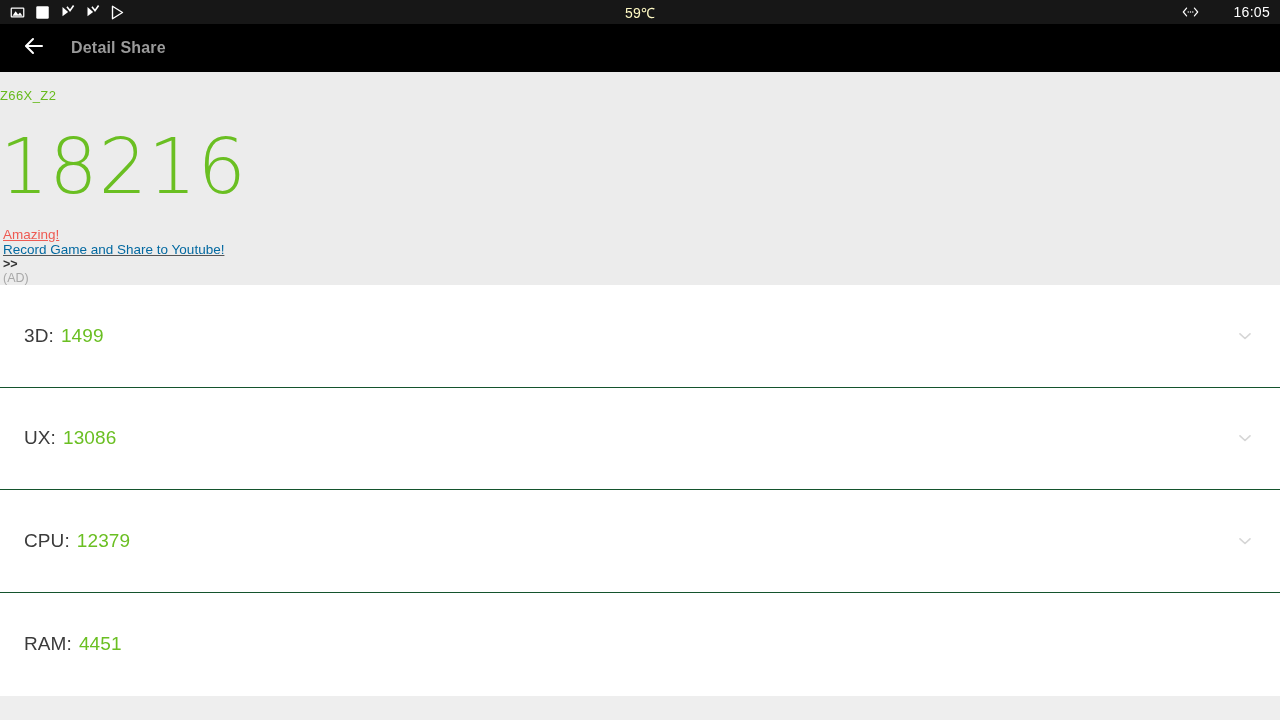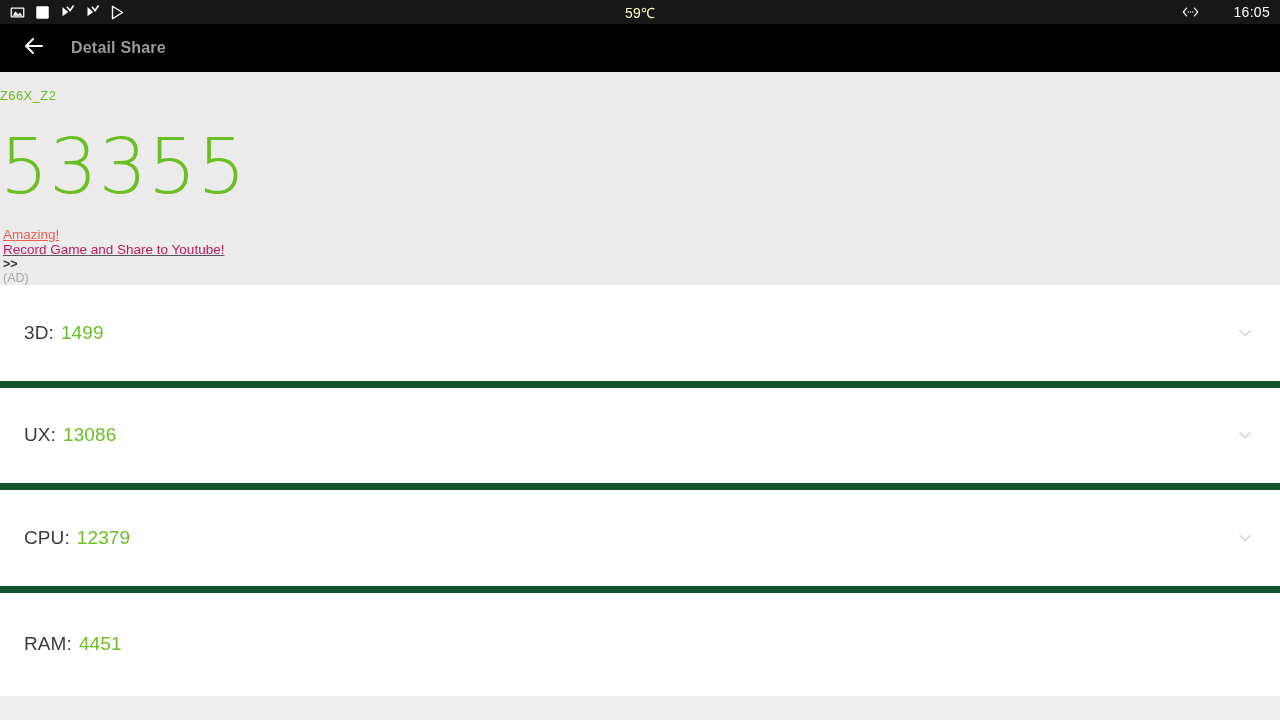--- a/index.html
+++ b/index.html
@@ -80,21 +80,21 @@
     white-space:nowrap;
     cursor:pointer;
     flex-direction:column;
   }
   .ad-amazing {
     color:#ee5a52;
     text-decoration:underline;
     text-decoration-color:#ee5a52;
   }
   .ad-body {
-    color:#be185d;
+    color:#0369a1;
     text-decoration:underline;
     text-decoration-color:#555555;
     margin-left:3px;
   }
   .ad-arrows {
     color:#333333;
     margin-left:3px;
     font-weight:bold;
     font-size:12.5px;
   }
@@ -106,21 +106,21 @@
   
   .list {
     flex:0 0 411px;
     background:#ffffff;
     overflow:hidden;
   }
   .row {
     height:102.5px;
     display:flex; align-items:center;
     padding:0 24px;
-    border-bottom:7px solid #14532d;
+    border-bottom:1px solid #14532d;
     cursor:pointer;
     position:relative;
   }
   .row:last-child { border-bottom:none; }
   .row-label {
     font-size:19px;
     color:#3b3b3b;
     letter-spacing:.1px;
   }
   .row-value {
@@ -197,21 +197,21 @@
         <path d="M20 12 H4.5" stroke="#ffffff" stroke-width="2" stroke-linecap="round"></path>
         <path d="M11 5 L4 12 L11 19" fill="none" stroke="#ffffff" stroke-width="2" stroke-linecap="round" stroke-linejoin="round"></path>
       </svg>
     </span>
   </div>
   <div class="appbar-title">Detail Share</div>
 </div>
 
 <div class="score-panel">
   <div class="device-name">Z66X_Z2</div>
-  <div class="big-score">53355</div>
+  <div class="big-score">18216</div>
   <div class="ad-line">
     <span class="ad-amazing">Amazing!</span>
     <span class="ad-body">Record Game and Share to Youtube!</span>
     <span class="ad-arrows">&gt;&gt;</span>
     <span class="ad-tag">(AD)</span>
   </div>
 </div>
 
 <div class="list">
 

